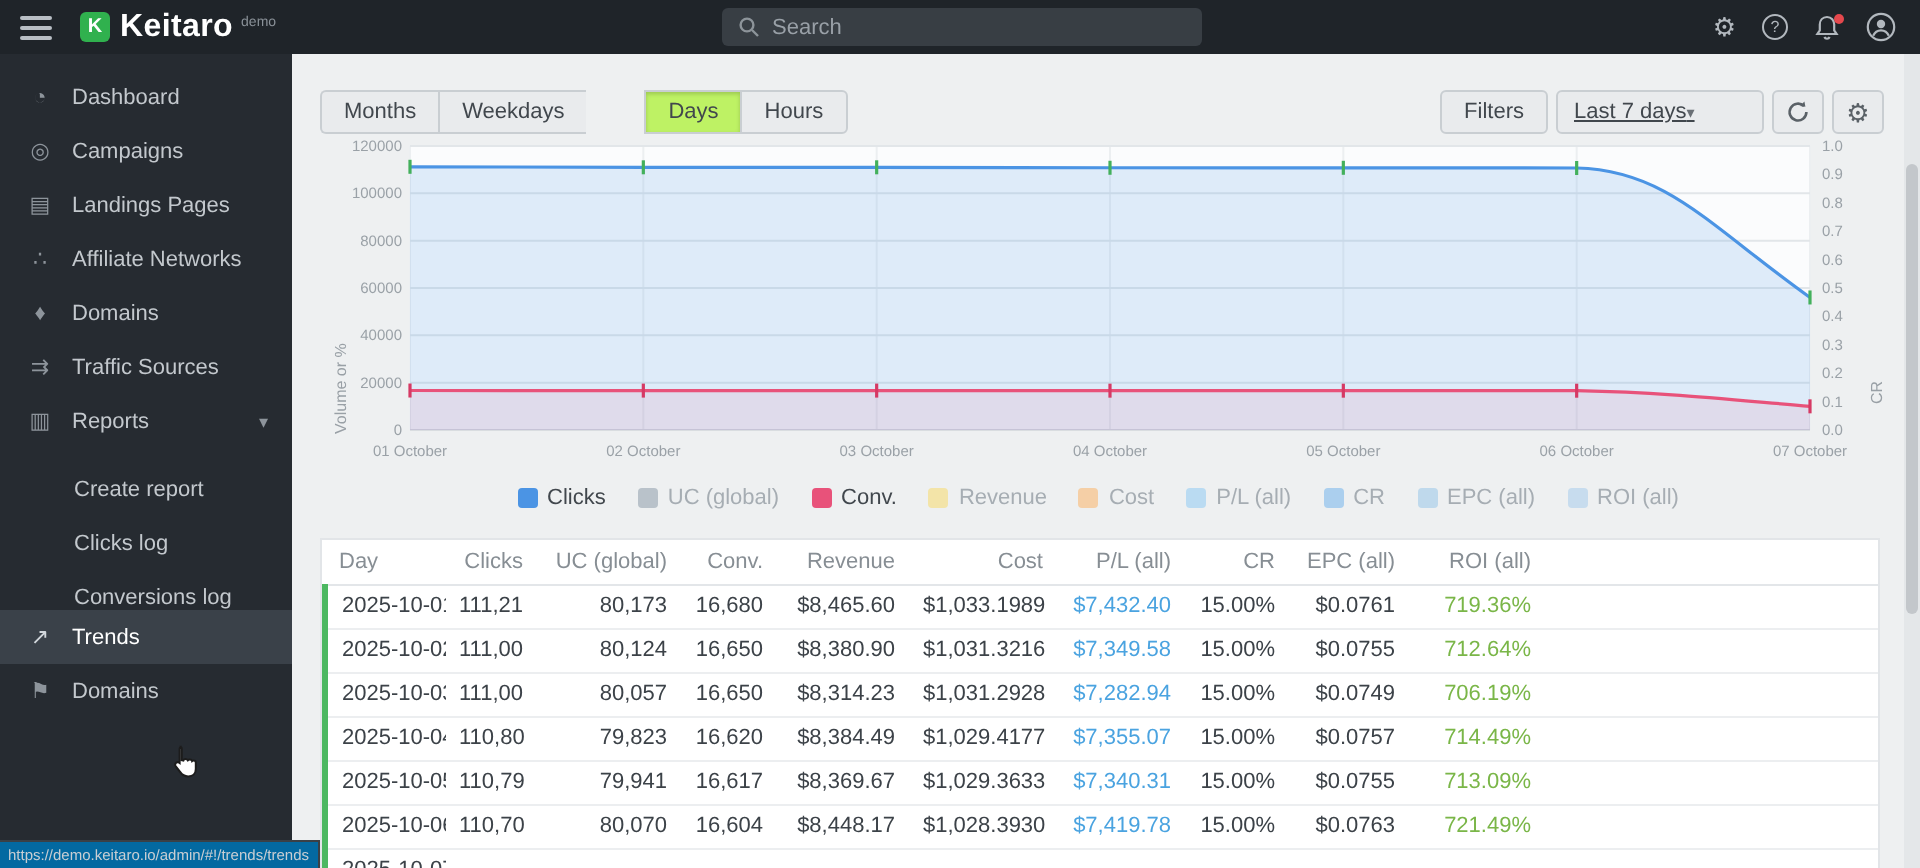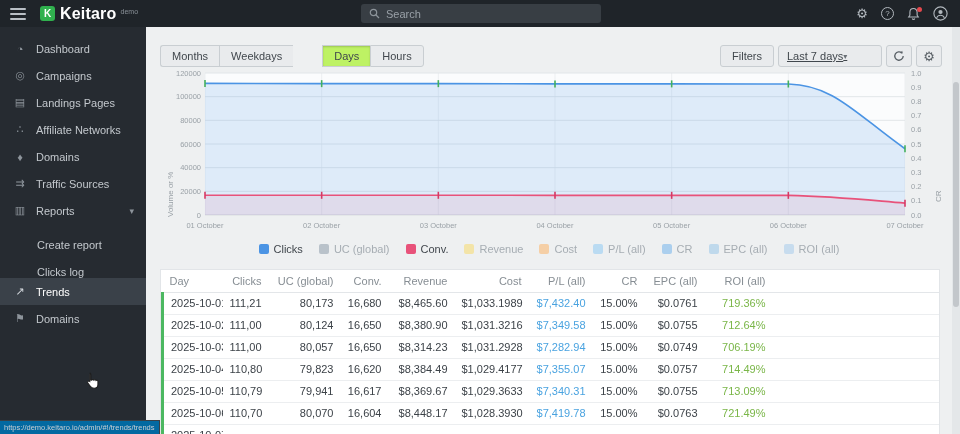--- a/index.html
+++ b/index.html
@@ -143,20 +143,23 @@
       <div class="sb-item">
         <span class="sb-ic">▥</span>
         <span>Reports</span>
         <span class="sb-chev">▾</span>
       </div>
       <div class="sb-item sub">
         <span>Create report</span>
       </div>
       <div class="sb-item sub">
         <span>Clicks log</span>
+      </div>
+      <div class="sb-item sub">
+        <span>Conversions log</span>
       </div>
       <div class="sb-item active">
         <span class="sb-ic">↗</span>
         <span>Trends</span>
       </div>
       <div class="sb-item">
         <span class="sb-ic">⚑</span>
         <span>Domains</span>
       </div>
     </div>

